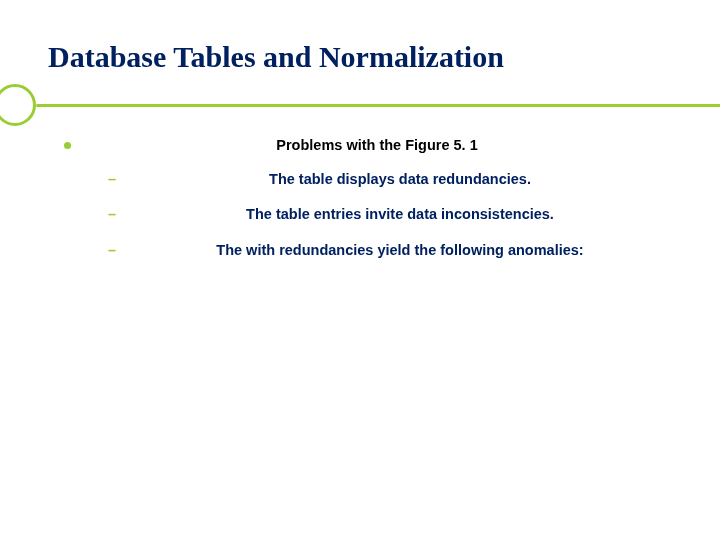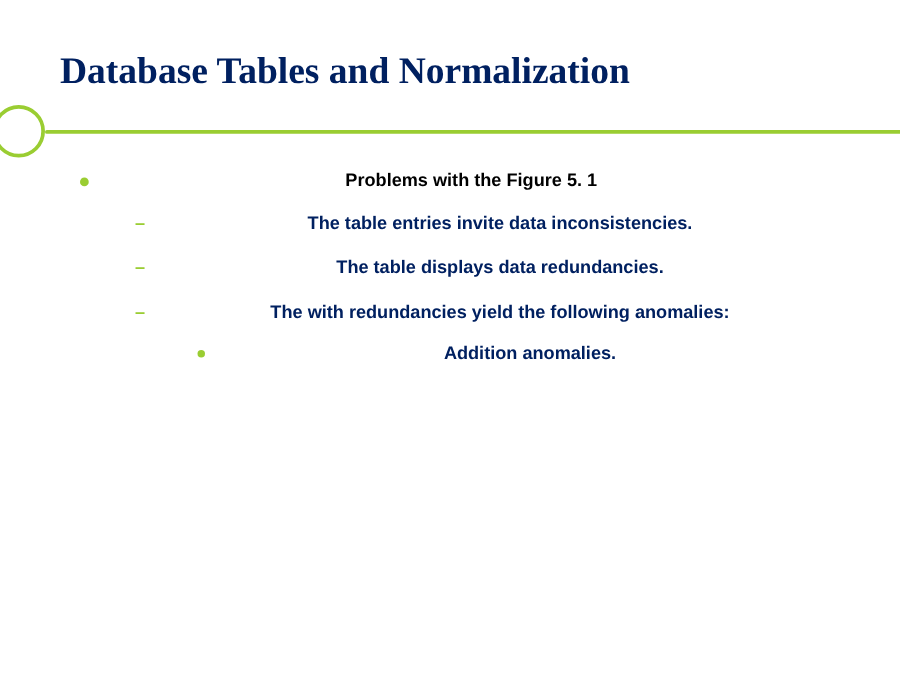--- a/index.html
+++ b/index.html
@@ -100,25 +100,24 @@
   <div class="underline-bar">
     <div class="circle"></div>
     <div class="bar"></div>
   </div>
 
   <div class="content">
     <ul class="level1">
       <li>
         <span class="lead-text">Problems with the Figure 5. 1</span>
         <ul class="level2">
+          <li><span>The table displays data redundancies.</span></li>
           <li><span>The table entries invite data inconsistencies.</span></li>
-          <li><span>The table displays data redundancies.</span></li>
           <li>
             <span>The with redundancies yield the following  anomalies:</span>
             <ul class="level3">
-              <li><span>Addition anomalies.</span></li>
             </ul>
           </li>
         </ul>
       </li>
     </ul>
   </div>
 </div>
 
 </body></html>

